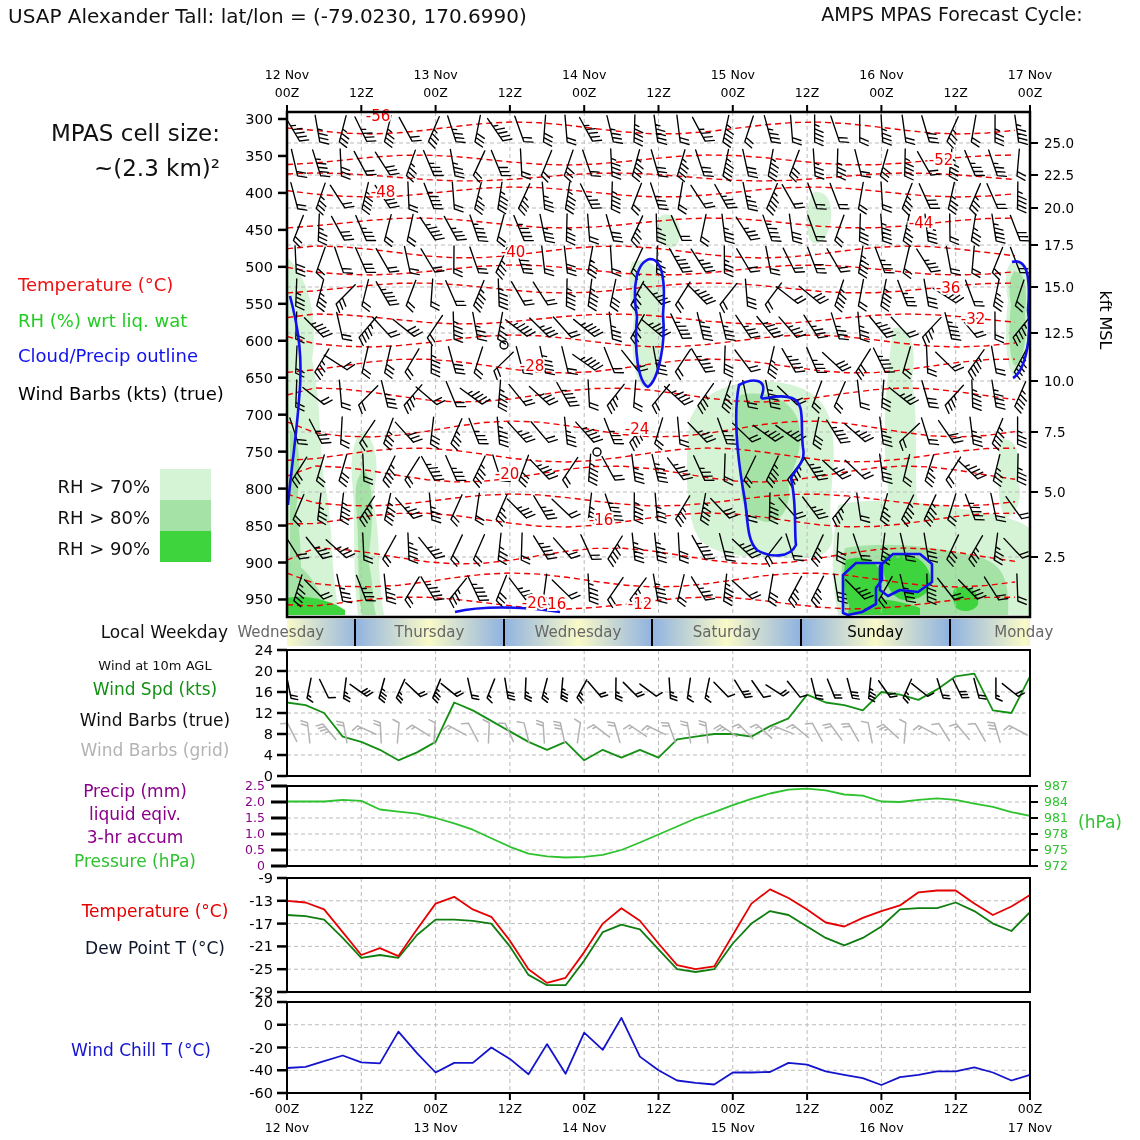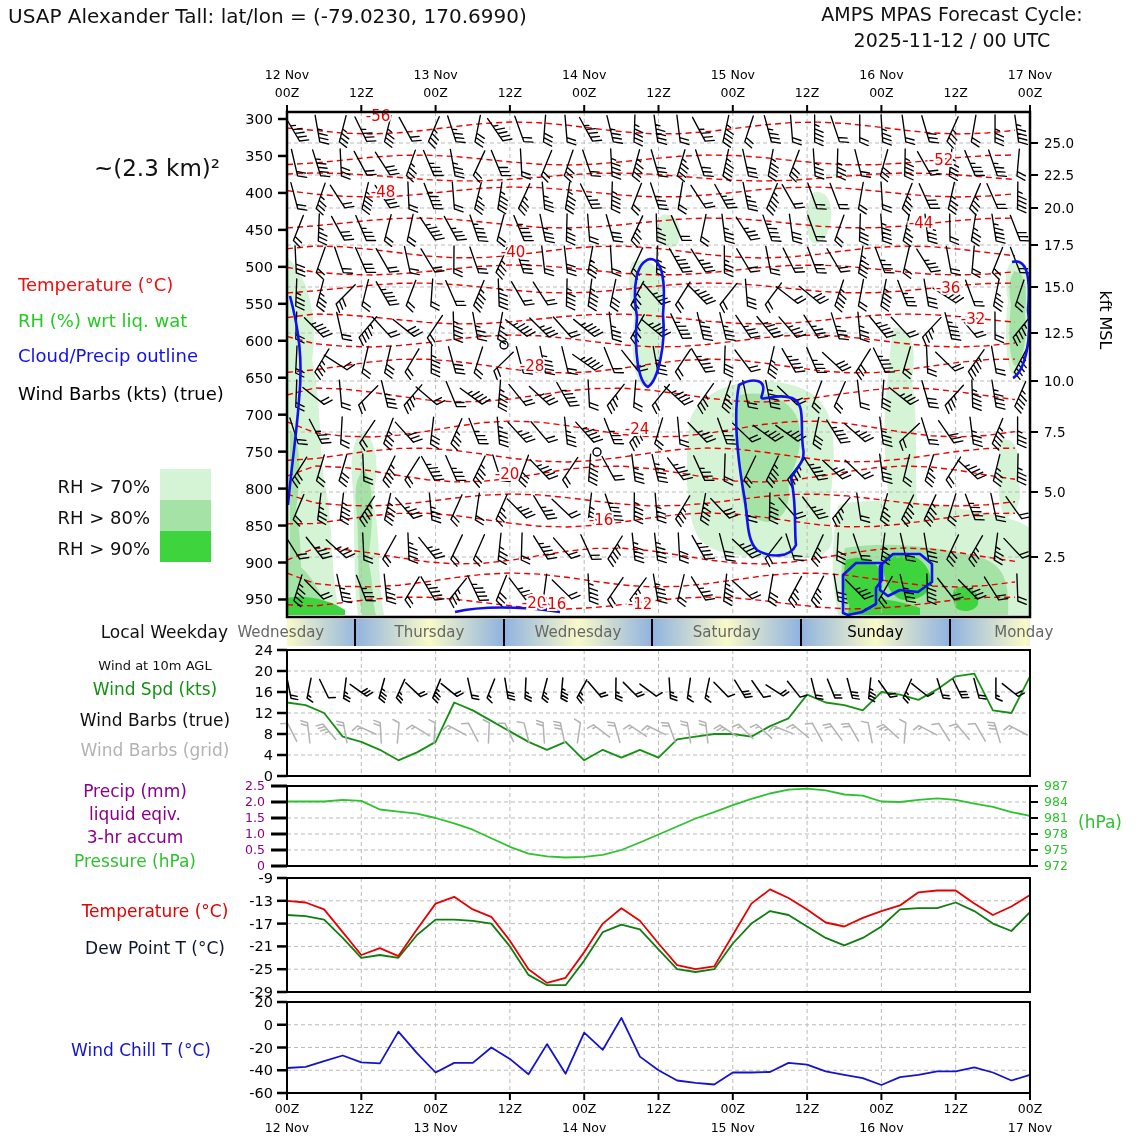--- a/index.html
+++ b/index.html
@@ -22,22 +22,22 @@
   .bandcell{position:absolute;top:0;height:27px;}
   .bandsep{position:absolute;top:0;width:2px;height:27px;background:#000;}
   .bandtxt{position:absolute;top:4px;font-size:15px;transform:translateX(-50%);}
 </style>
 </head>
 <body>
 
 <div id="root">
   <div class="abs hdr-title">USAP Alexander Tall: lat/lon = (-79.0230, 170.6990)</div>
   <div class="abs hdr-cycle1">AMPS MPAS Forecast Cycle:</div>
-  <div class="abs hdr-cycle2">2025-11-12 / 00 UTC</div>
 
+  <div class="abs cell1">MPAS cell size:</div>
   <div class="abs cell2">~(2.3 km)²</div>
 
   <div class="abs mleg" style="top: 274px; color: rgb(238, 17, 17);">Temperature (°C)</div>
   <div class="abs mleg" style="top: 310px; color: rgb(34, 204, 34);">RH (%) wrt liq. wat</div>
   <div class="abs mleg" style="top: 345px; color: rgb(17, 17, 238);">Cloud/Precip outline</div>
   <div class="abs mleg" style="top: 383px; color: rgb(0, 0, 0);">Wind Barbs (kts) (true)</div>
 
   <div class="abs rhlab" style="left:20px;top:476px">RH &gt; 70%</div>
   <div class="abs rhlab" style="left:20px;top:507px">RH &gt; 80%</div>
   <div class="abs rhlab" style="left:20px;top:538px">RH &gt; 90%</div>

